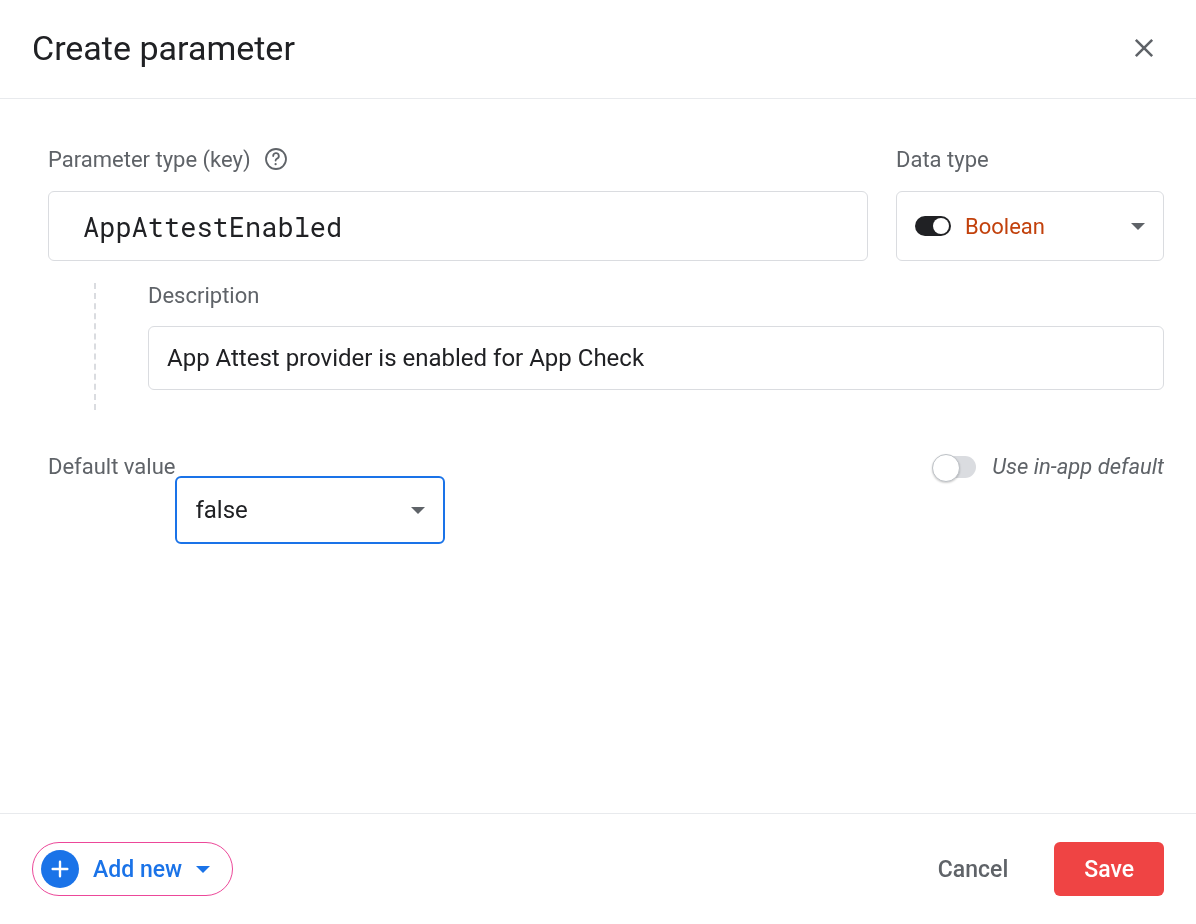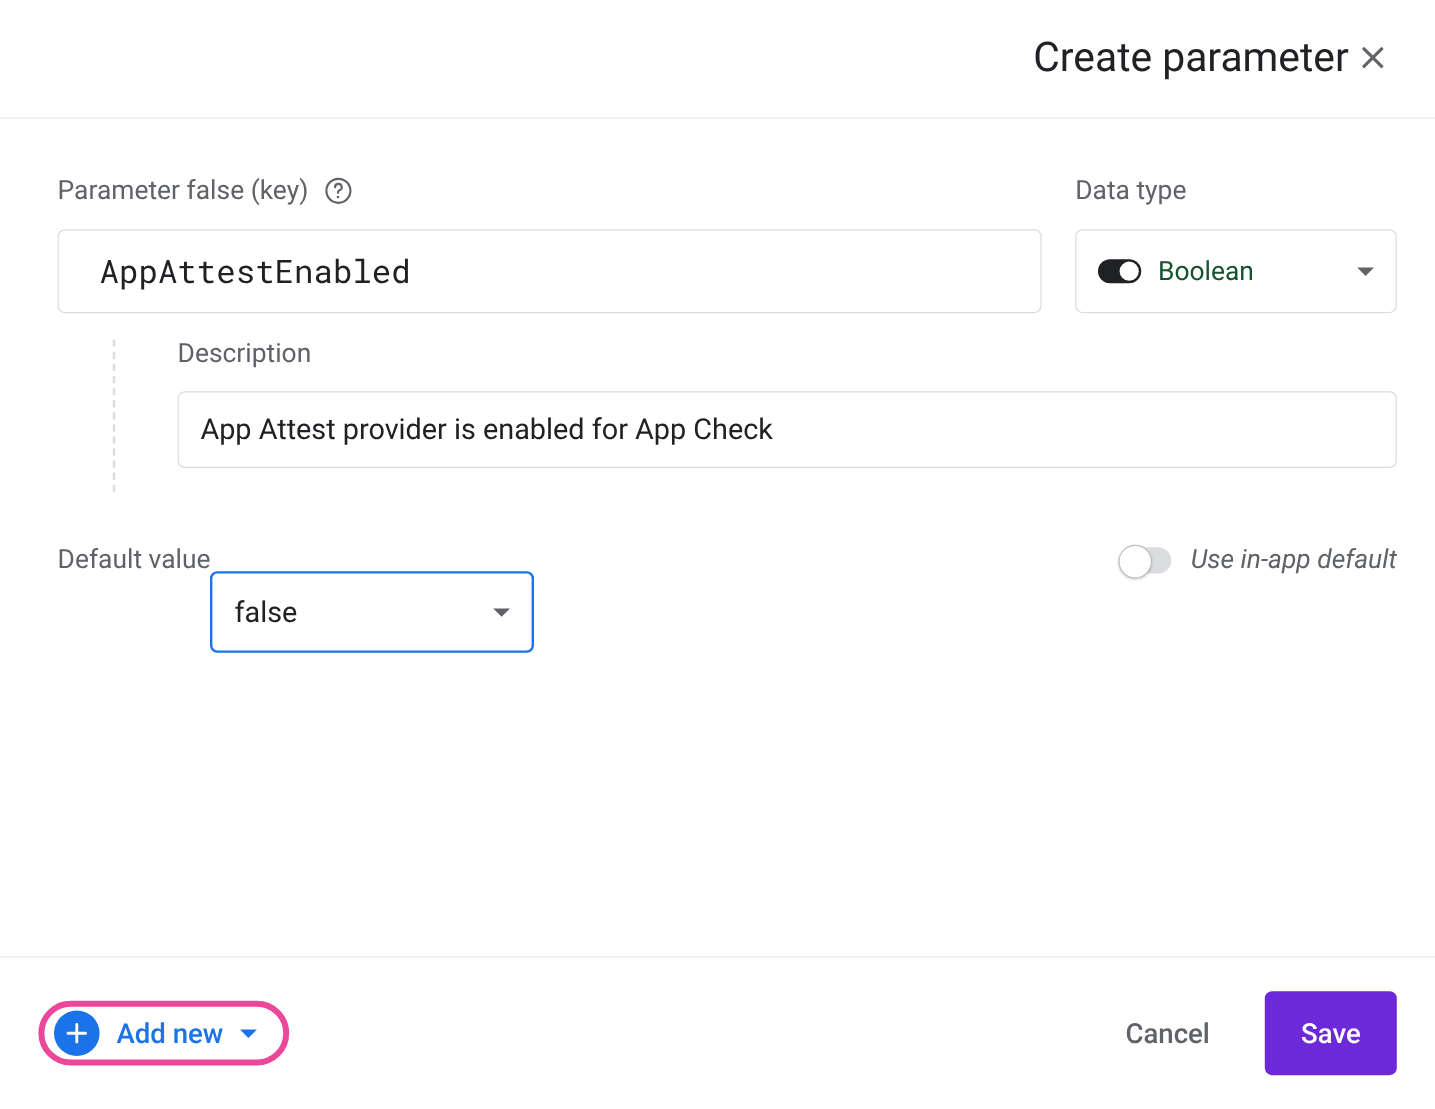--- a/index.html
+++ b/index.html
@@ -1,79 +1,79 @@
 <!DOCTYPE html>
 <html><head>
 <meta charset="utf-8">
 <style>
   * { box-sizing: border-box; margin: 0; padding: 0; }
   html, body { width: 1196px; height: 924px; font-family: 'Google Sans', Roboto, 'Helvetica Neue', Arial, sans-serif; background: #fff; color: #202124; }
   .dialog { width: 100%; height: 100%; display: flex; flex-direction: column; }
-  .header { display: flex; align-items: center; justify-content: flex-end; padding: 28px 32px 30px 32px; border-bottom: 1px solid #e8eaed; }
+  .header { display: flex; align-items: center; justify-content: space-between; padding: 28px 32px 30px 32px; border-bottom: 1px solid #e8eaed; }
   .header h1 { font-size: 34px; font-weight: 400; letter-spacing: 0; }
   .close-btn { width: 40px; height: 40px; background: none; border: none; cursor: pointer; display: flex; align-items: center; justify-content: center; color: #5f6368; }
   .close-btn svg { width: 28px; height: 28px; }
   .content { flex: 1; padding: 46px 32px 40px 48px; }
   .top-row { display: flex; gap: 28px; align-items: flex-start; }
   .field { display: flex; flex-direction: column; }
   .field-name { flex: 1; max-width: 828px; }
   .field-type { width: 268px; }
   .label-row { display: flex; align-items: center; gap: 12px; margin-bottom: 18px; height: 28px; }
   .label { font-size: 22px; color: #5f6368; font-weight: 400; }
   .help-icon { width: 26px; height: 26px; color: #5f6368; display: inline-flex; align-items: center; justify-content: center; }
   .text-input { width: 100%; height: 70px; border: 1px solid #dadce0; border-radius: 6px; padding: 0 34px; font-family: 'Roboto Mono', ui-monospace, Menlo, monospace; font-size: 27px; color: #202124; outline: none; }
   .select-like { height: 70px; border: 1px solid #dadce0; border-radius: 6px; padding: 0 18px; display: flex; align-items: center; gap: 14px; cursor: pointer; background: #fff; }
   .pill-toggle { width: 36px; height: 20px; background: #202124; border-radius: 10px; position: relative; flex-shrink: 0; }
   .pill-toggle::after { content: ''; position: absolute; right: 2px; top: 2px; width: 16px; height: 16px; background: #fff; border-radius: 50%; }
-  .select-text { font-size: 22px; color: #14532d; flex: 1; }
+  .select-text { font-size: 22px; color: #c2410c; flex: 1; }
   .dropdown-caret { width: 0; height: 0; border-left: 7px solid transparent; border-right: 7px solid transparent; border-top: 7px solid #5f6368; }
   .desc-block { margin-top: 22px; display: flex; }
   .tree-rail { width: 100px; position: relative; }
   .tree-rail::before { content: ''; position: absolute; left: 46px; top: 0; bottom: -20px; border-left: 2px dashed #dadce0; }
   .desc-inner { flex: 1; }
   .desc-label { font-size: 22px; color: #5f6368; margin-bottom: 18px; }
   .desc-input { width: 100%; height: 64px; border: 1px solid #dadce0; border-radius: 6px; padding: 0 18px; font-size: 24px; color: #202124; outline: none; font-family: inherit; }
   .default-row { margin-top: 64px; display: flex; align-items: flex-start; justify-content: space-between; }
   .default-left { display: flex; flex-direction: row; }
   .default-select { margin-top: 22px; width: 270px; height: 68px; border: 2px solid #1a73e8; border-radius: 6px; padding: 0 18px; display: flex; align-items: center; justify-content: space-between; cursor: pointer; background: #fff; }
   .default-select .val { font-size: 24px; color: #202124; }
   .inapp { display: flex; align-items: center; gap: 16px; }
   .switch { width: 42px; height: 22px; background: #dadce0; border-radius: 11px; position: relative; cursor: pointer; flex-shrink: 0; }
   .switch::after { content: ''; position: absolute; left: -2px; top: -2px; width: 26px; height: 26px; background: #fff; border: 1px solid #bdc1c6; border-radius: 50%; box-shadow: 0 1px 2px rgba(0,0,0,0.2); }
   .inapp-label { font-size: 22px; color: #5f6368; font-style: italic; }
   .footer { border-top: 1px solid #e8eaed; padding: 28px 32px; display: flex; align-items: center; justify-content: space-between; }
-  .add-new { display: inline-flex; align-items: center; gap: 14px; height: 54px; border: 5px solid #ec4899; border-radius: 27px; padding: 0 22px 0 8px; background: #fff; cursor: pointer; font-family: inherit; }
+  .add-new { display: inline-flex; align-items: center; gap: 14px; height: 54px; border: 1px solid #ec4899; border-radius: 27px; padding: 0 22px 0 8px; background: #fff; cursor: pointer; font-family: inherit; }
   .plus-circle { width: 38px; height: 38px; background: #1a73e8; border-radius: 50%; display: flex; align-items: center; justify-content: center; color: #fff; flex-shrink: 0; }
   .plus-circle svg { width: 22px; height: 22px; }
   .add-new-text { font-size: 23px; color: #1a73e8; font-weight: 500; }
   .add-new .caret-blue { width: 0; height: 0; border-left: 7px solid transparent; border-right: 7px solid transparent; border-top: 7px solid #1a73e8; }
   .footer-right { display: flex; align-items: center; gap: 28px; }
   .btn-text { background: none; border: none; font-size: 23px; color: #5f6368; cursor: pointer; padding: 12px 18px; font-family: inherit; font-weight: 500; }
-  .btn-primary { background: #6d28d9; border: none; color: #fff; font-size: 23px; font-weight: 500; padding: 0 30px; height: 70px; border-radius: 6px; cursor: pointer; font-family: inherit; }
+  .btn-primary { background: #ef4444; border: none; color: #fff; font-size: 23px; font-weight: 500; padding: 0 30px; height: 54px; border-radius: 6px; cursor: pointer; font-family: inherit; }
 </style>
 </head>
 <body>
 
 <div class="dialog">
 
   <div class="header">
     <h1>Create parameter</h1>
     <button class="close-btn">
       <svg viewBox="0 0 24 24" fill="none" stroke="currentColor" stroke-width="2.2">
           <path d="M5 5 L19 19 M19 5 L5 19"></path>
         </svg>
     </button>
   </div>
 
   <div class="content">
 
     <div class="top-row">
       <div class="field field-name">
         <div class="label-row">
-          <span class="label">Parameter false (key)</span>
+          <span class="label">Parameter type (key)</span>
           <span class="help-icon">
             <svg viewBox="0 0 24 24" width="24" height="24" fill="none" stroke="currentColor" stroke-width="1.8">
                 <circle cx="12" cy="12" r="10"></circle>
                 <path d="M9.2 9a2.8 2.8 0 1 1 3.8 2.6c-.9.4-1.4 1-1.4 2" stroke-linecap="round"></path>
                 <circle cx="11.6" cy="17.2" r="1.1" fill="currentColor" stroke="none"></circle>
               </svg>
           </span>
         </div>
         <input class="text-input" type="text" value="AppAttestEnabled" style="">
       </div>

